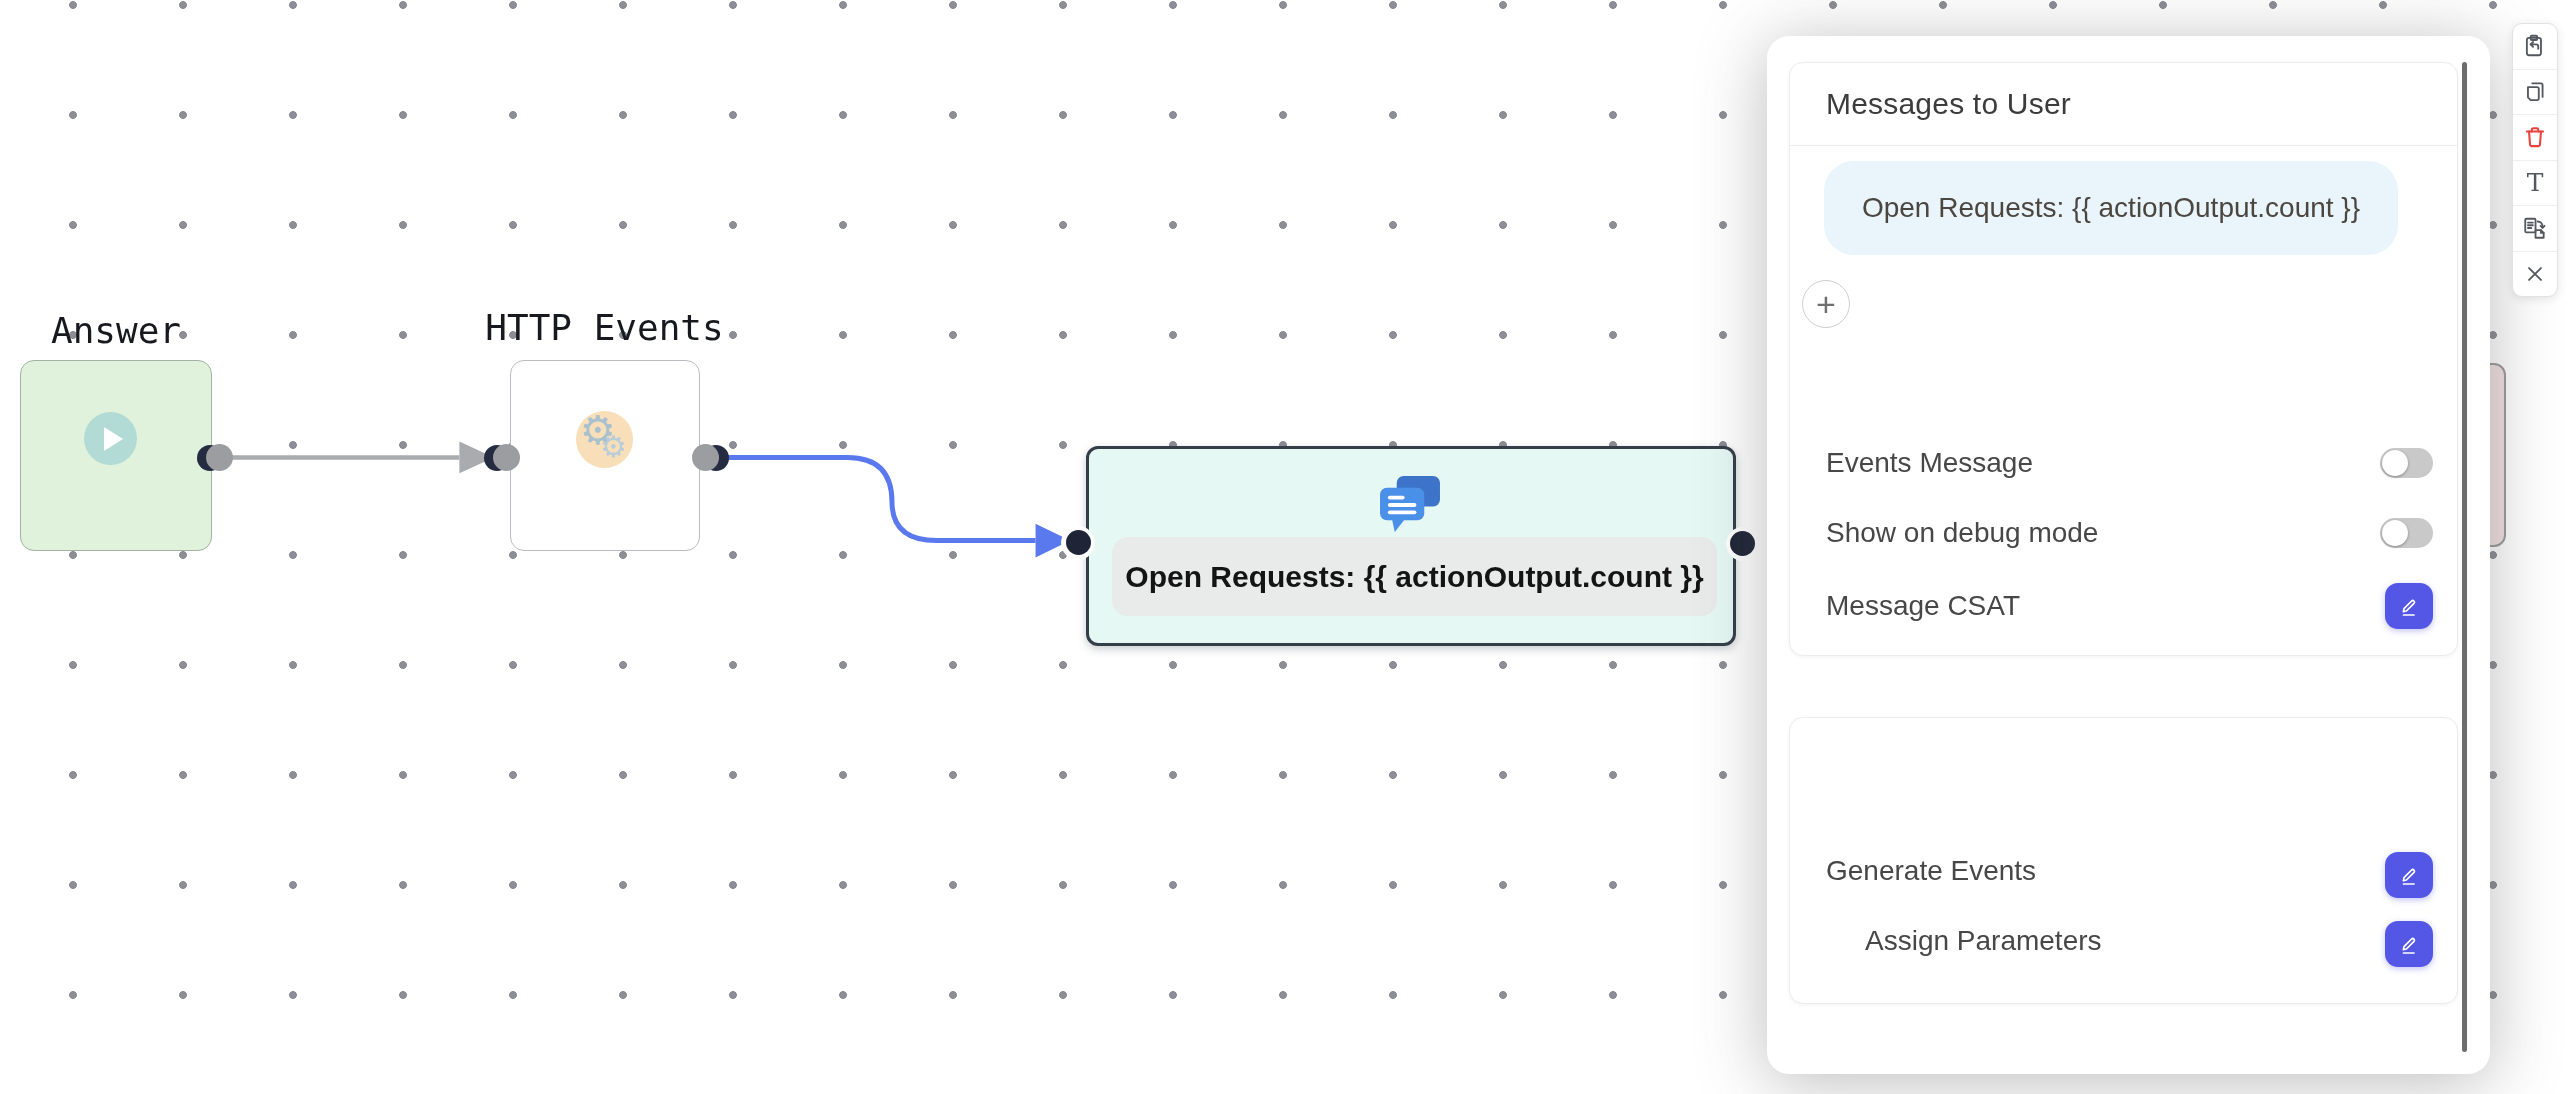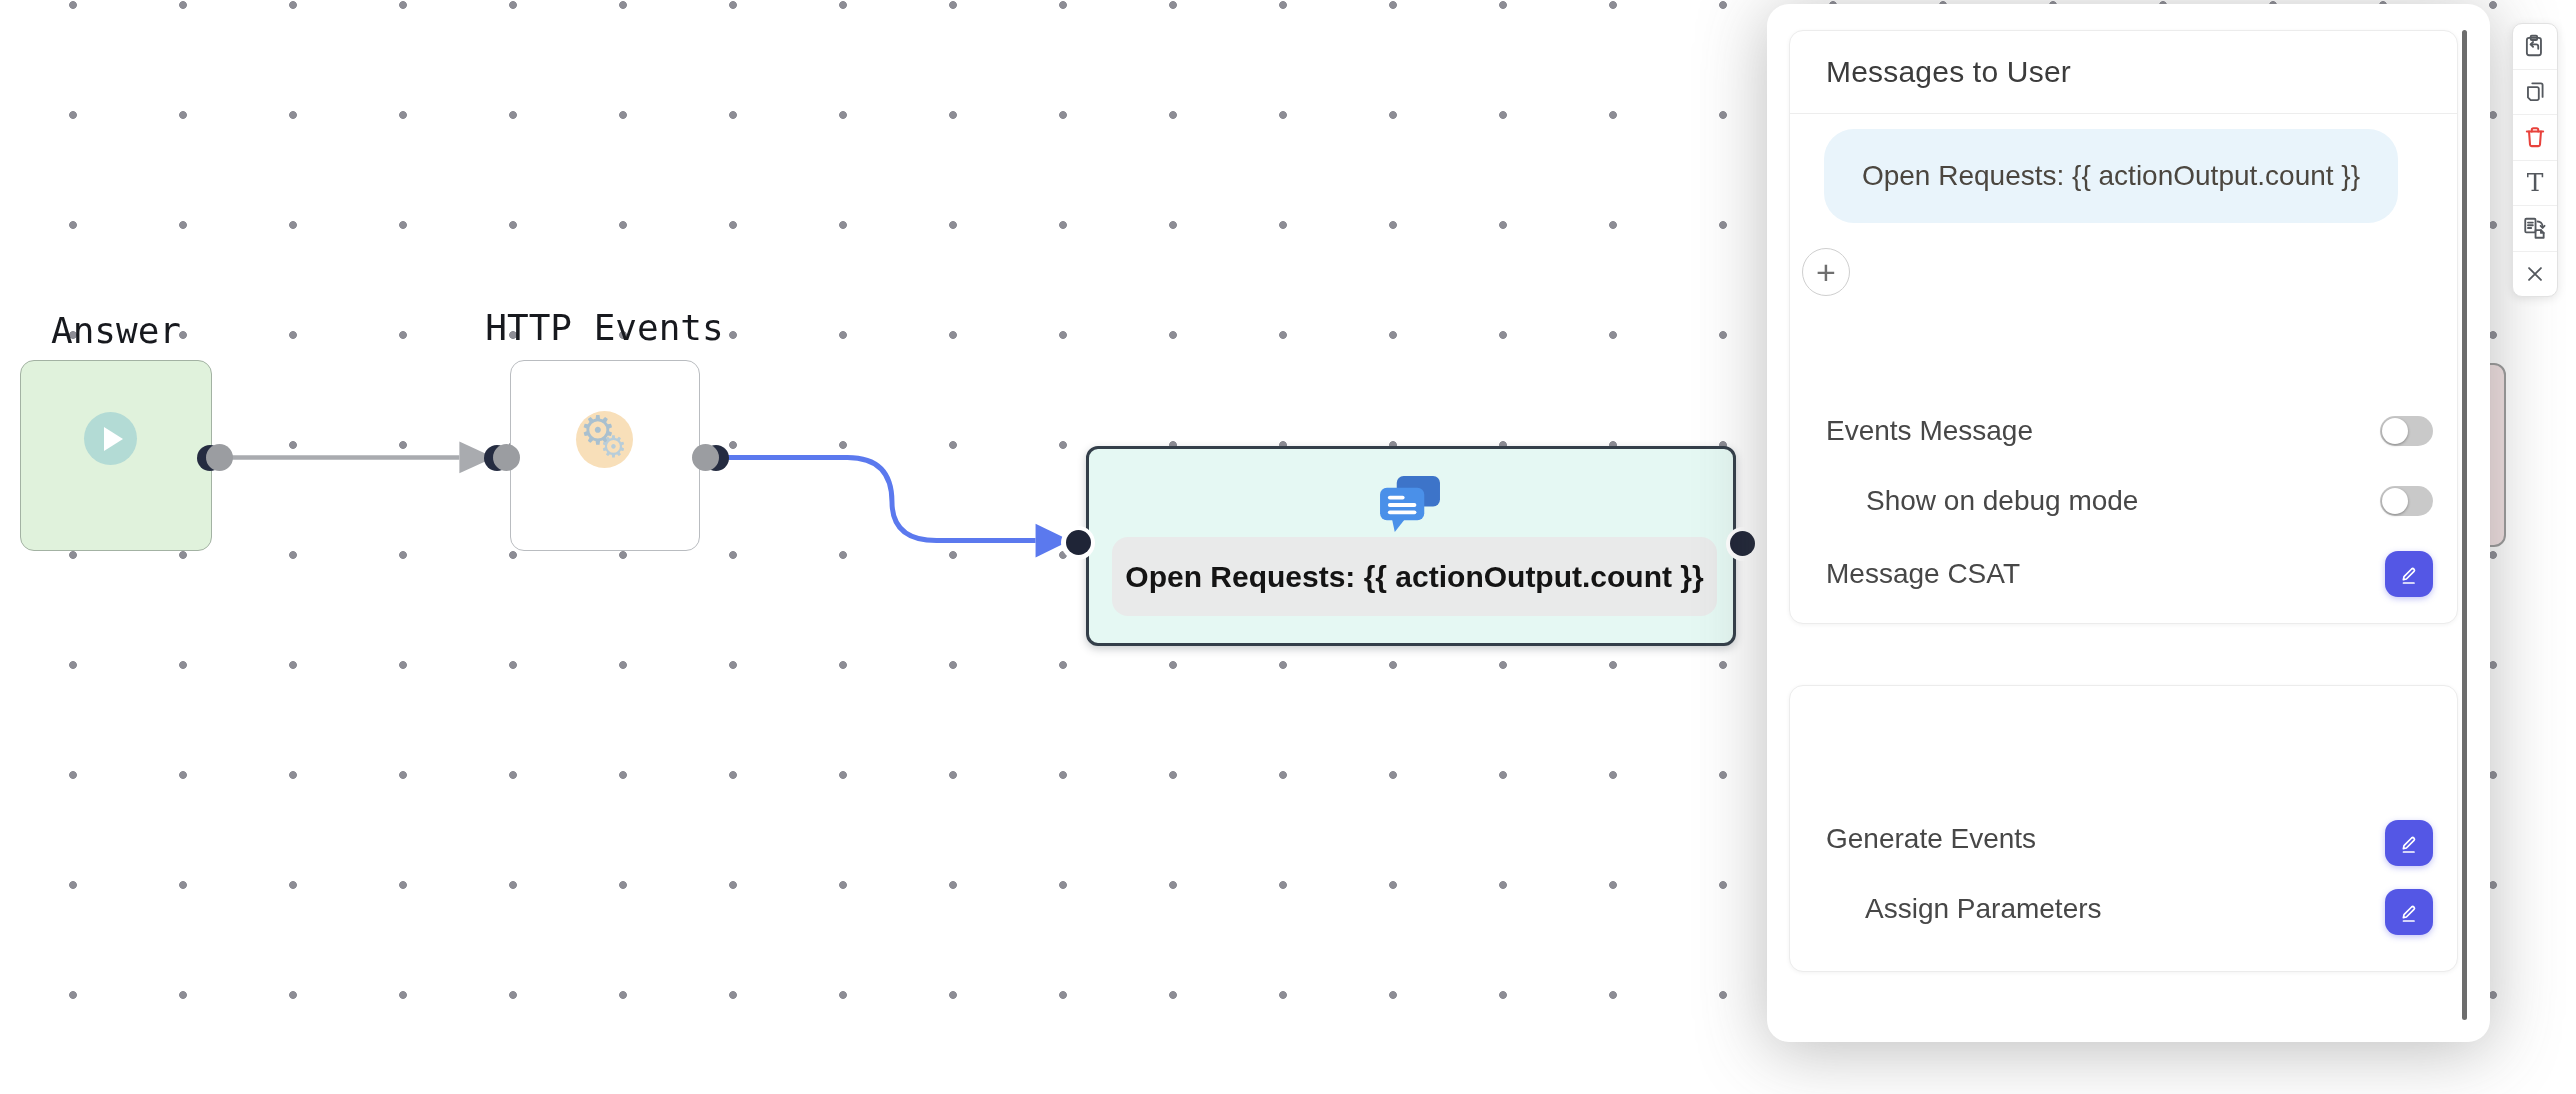--- a/index.html
+++ b/index.html
@@ -52,21 +52,21 @@
   
   .port{position:absolute;border-radius:50%;}
   .port-dark{background:#252c41;width:26px;height:26px;}
   .port-gray{background:#9b9da1;width:27px;height:27px;}
   .port-ring{background:#ffffff;width:34px;height:34px;}
   .port-core{background:#1f2537;width:25px;height:25px;}
   
   .edges{position:absolute;left:0;top:0;z-index:0;}
   
   .panel{
-    position:absolute;left:1767px;top:4px;width:723px;height:1038px;background:#ffffff;
+    position:absolute;left:1767px;top:36px;width:723px;height:1038px;background:#ffffff;
     border-radius:22px;box-shadow:0 8px 69px rgba(80,80,80,.38);z-index:5;
   }
   .card{
     position:absolute;left:22px;width:669px;background:#fff;border:1px solid #ececec;
     border-radius:14px;box-sizing:border-box;box-shadow:0 1px 4px rgba(0,0,0,.05);
   }
   .card1{top:26px;height:594px;}
   .card2{top:681px;height:287px;}
   .card-header{
     position:absolute;left:0;top:0;width:100%;height:83px;box-sizing:border-box;
@@ -180,21 +180,21 @@
       <div class="bubble">Open Requests: {{ actionOutput.count }}</div>
       <button class="add-btn">
         <span>+</span>
       </button>
 
       <div class="row-label" style="top:384px;">Events Message</div>
       <div class="toggle" style="top:385px;">
         <div class="knob"></div>
       </div>
 
-      <div class="row-label" style="top:454px;margin-left:40px;">Show on debug mode</div>
+      <div class="row-label" style="top:454px;">Show on debug mode</div>
       <div class="toggle" style="top:455px;">
         <div class="knob"></div>
       </div>
 
       <div class="row-label" style="top:527px;">Message CSAT</div>
       <button class="edit-btn" style="top:520px;">
         <svg width="24" height="24" viewBox="0 0 24 24">
           <path d="M7 14.6 L14.6 7 a1.7 1.7 0 0 1 2.4 2.4 L9.4 17 L6.4 17.7 z" fill="none" stroke="#fff" stroke-width="1.7" stroke-linejoin="round"></path>
           <path d="M6.5 21 H 17" stroke="#fff" stroke-width="1.7" stroke-linecap="round"></path>
         </svg>

